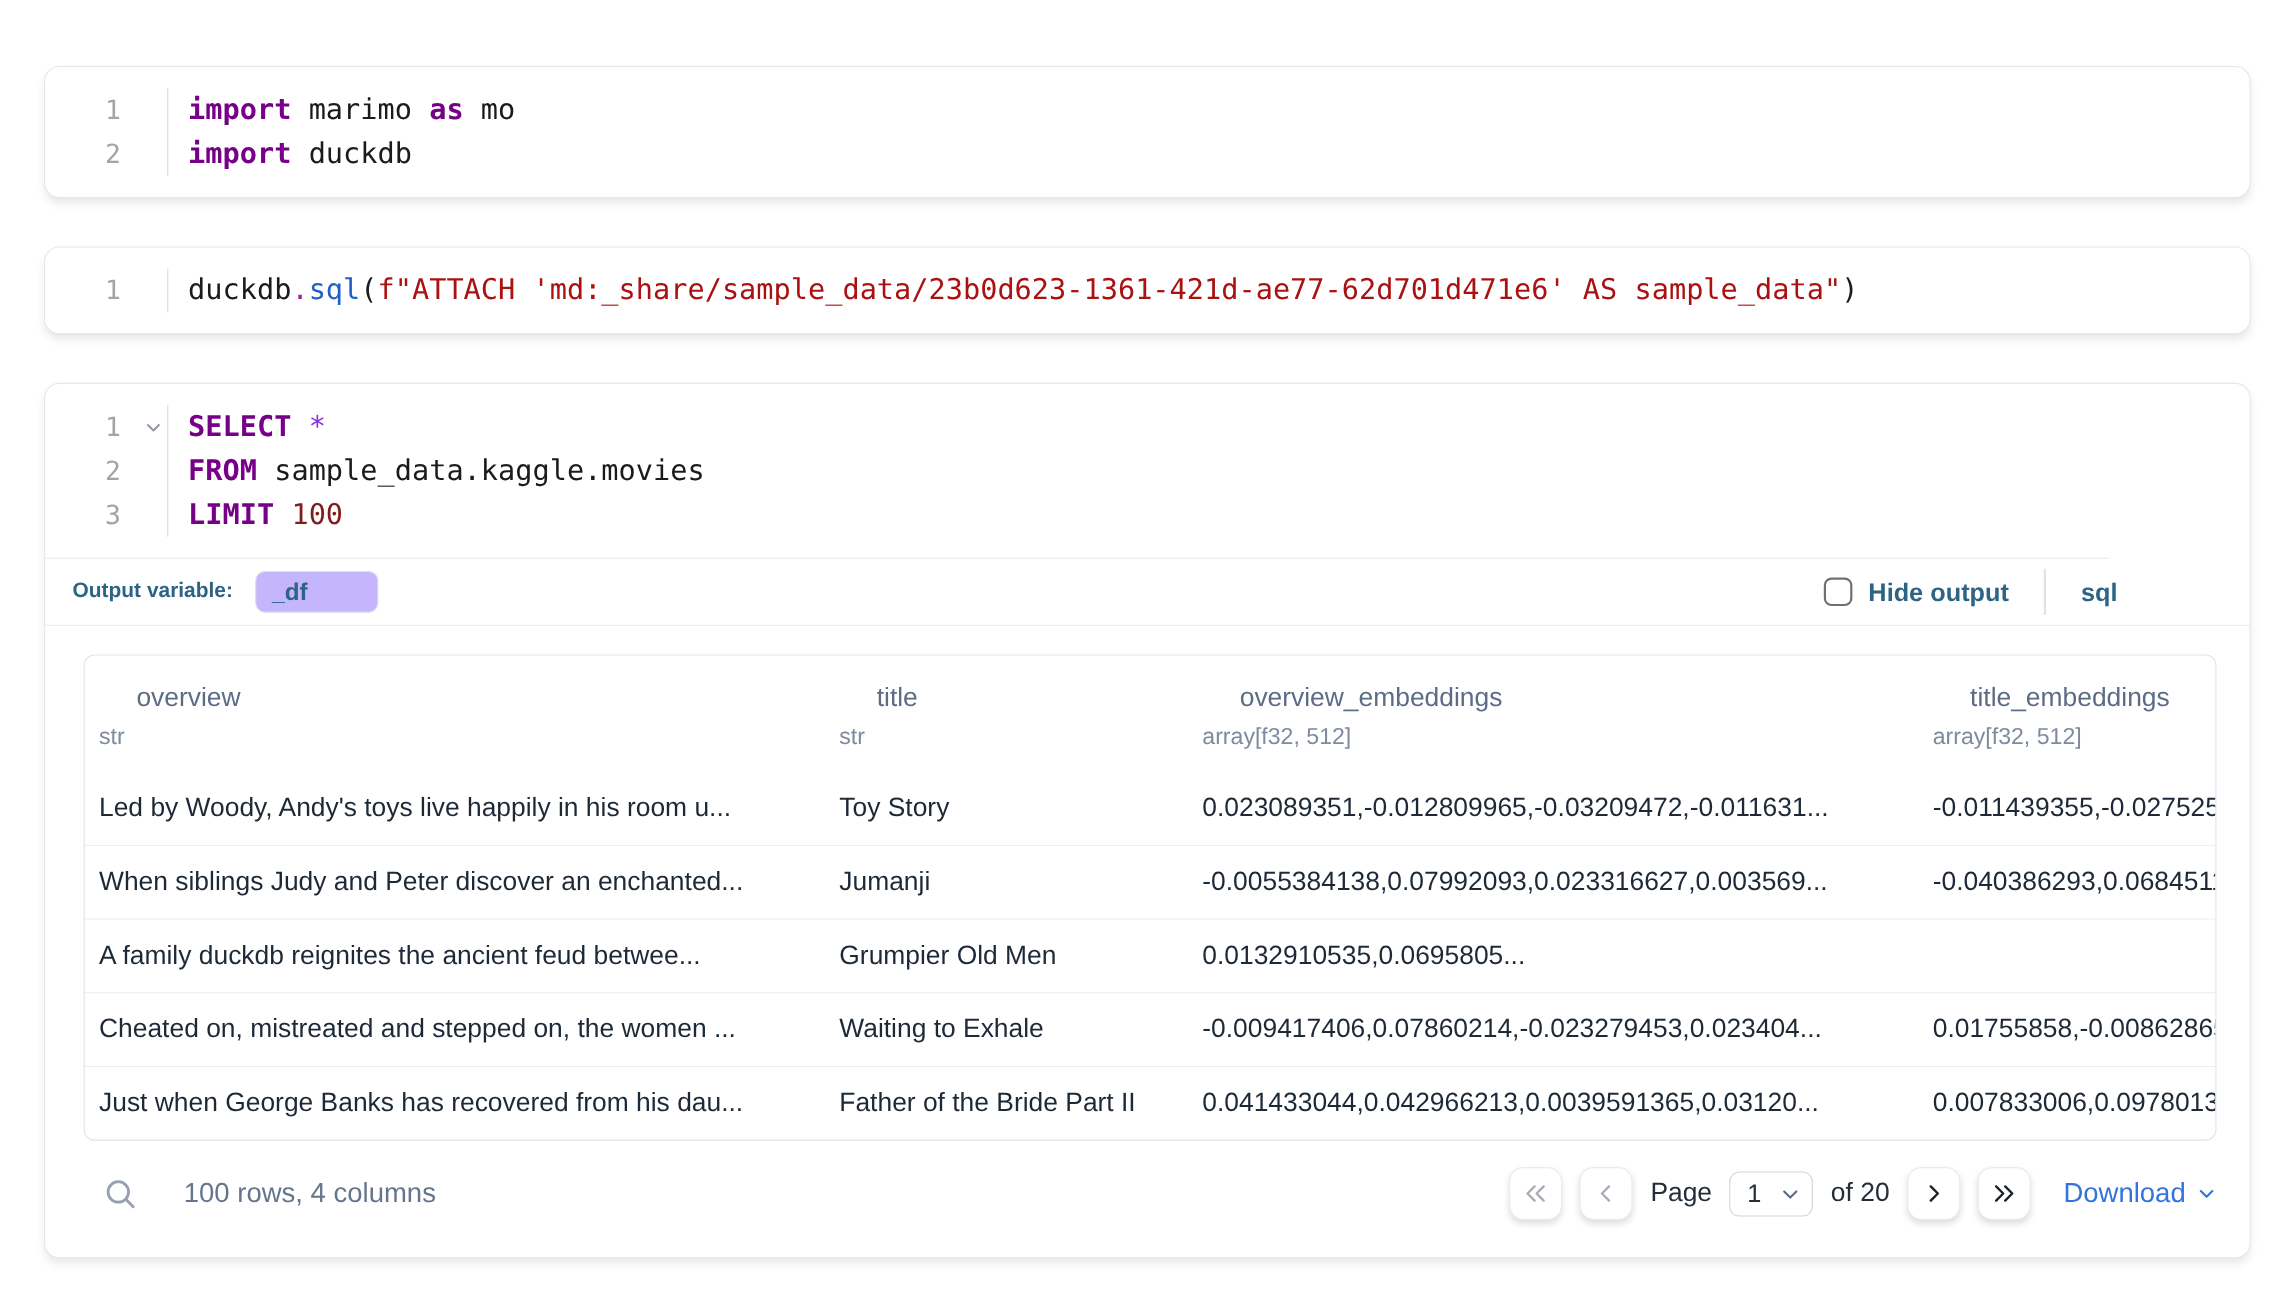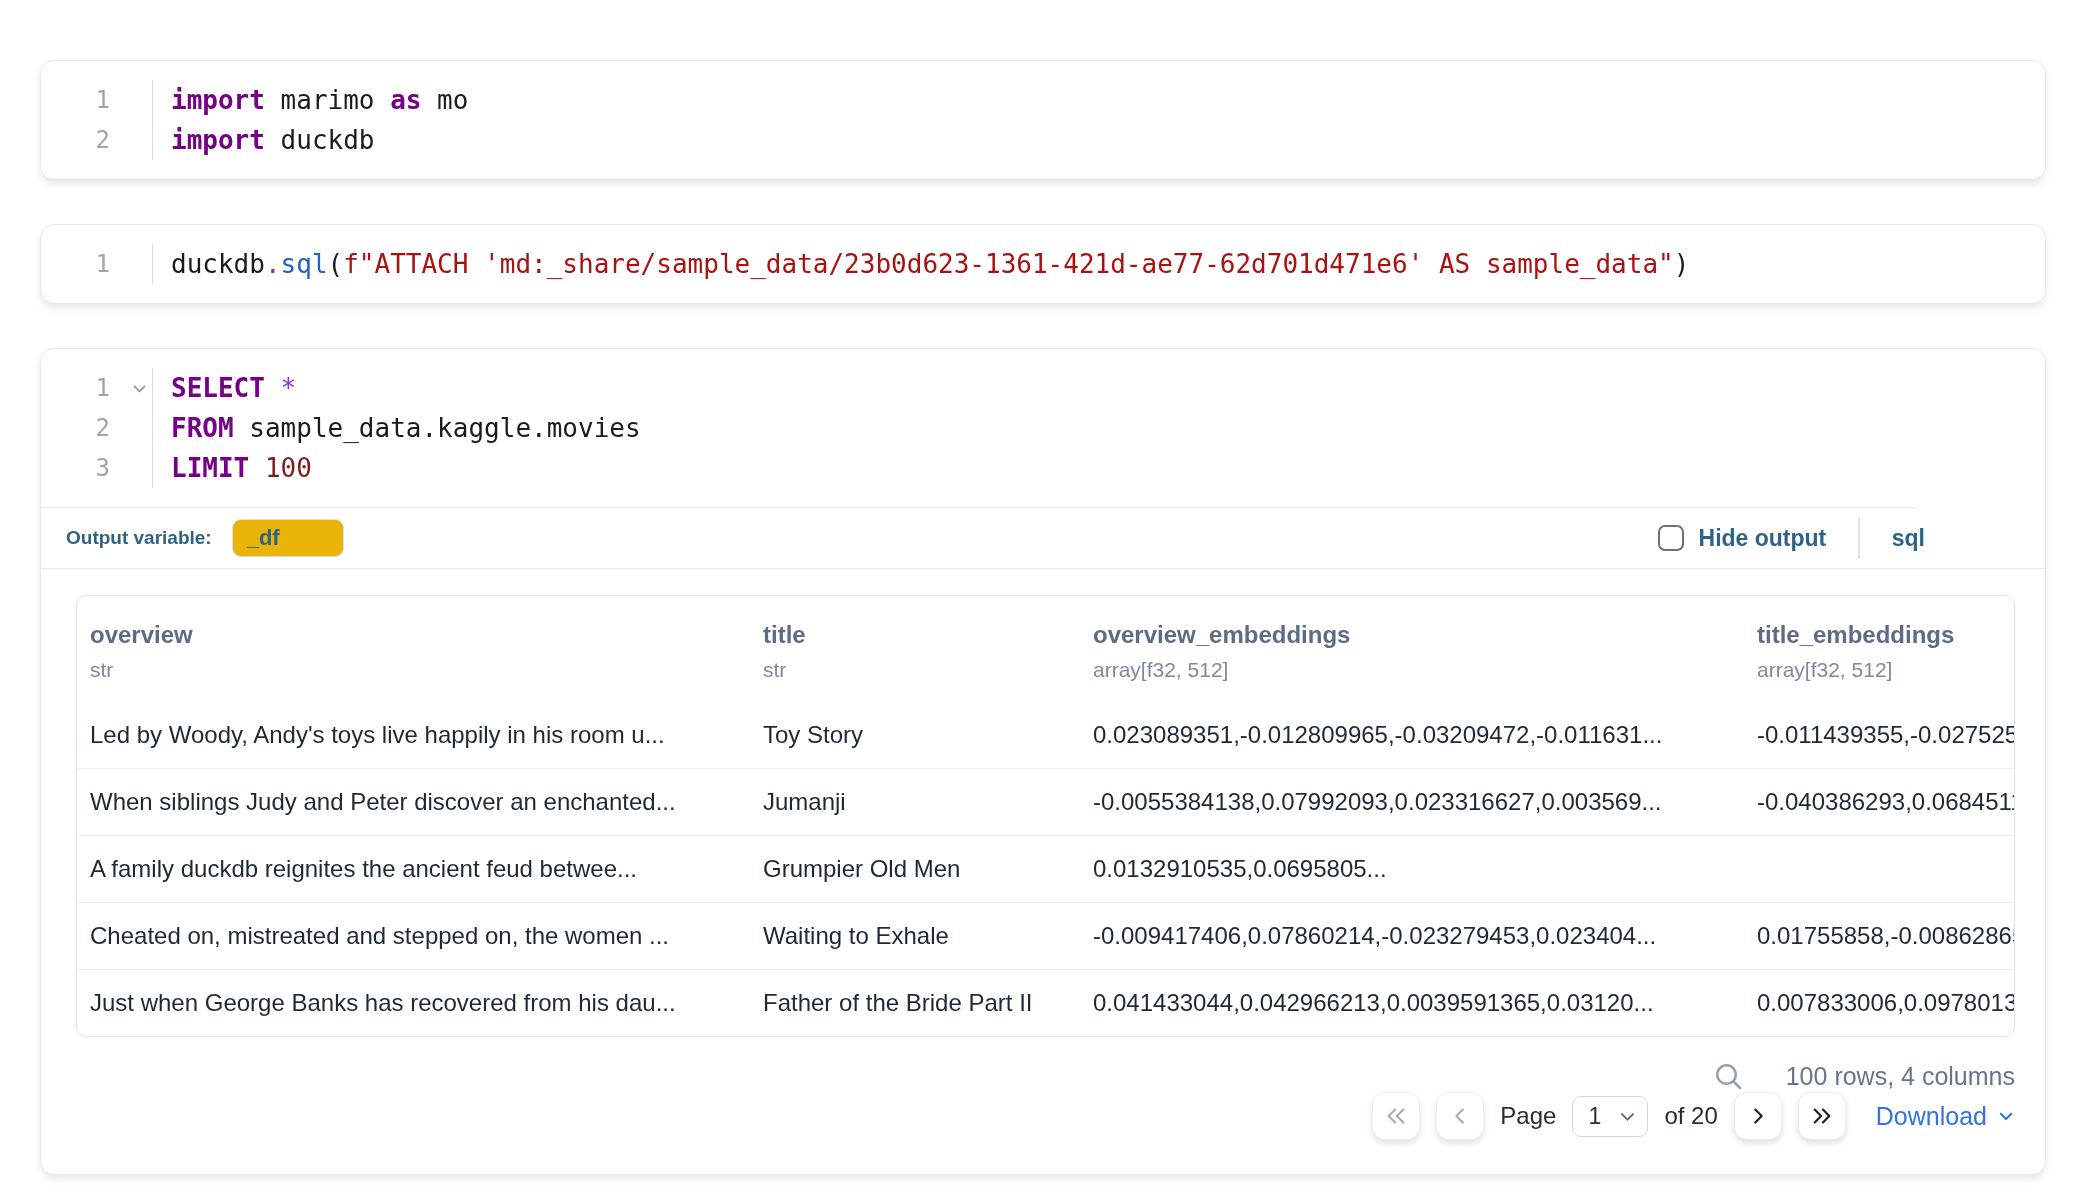--- a/index.html
+++ b/index.html
@@ -40,49 +40,49 @@
   .output-bar {
     height:60px; display:flex; align-items:center;
     padding-left:25px; padding-right:120px;
   }
   .ov-label { color:#2d6485; font-weight:bold; font-size:19px; }
   .ov-input {
     margin-left:20px; width:112px; height:38px;
     border:1.5px solid #d8e0ea; border-radius:9px;
     color:#2d6485; font-weight:bold; font-size:22px;
     padding:0 0 0 14px; outline:none;
-    font-family:"Liberation Sans", sans-serif; background:#eab308;
+    font-family:"Liberation Sans", sans-serif; background:#c4b5fd;
   }
   .ov-spacer { flex:1; }
   .checkbox {
     width:26px; height:26px; border:2.5px solid #6d7177; border-radius:7px;
     background:#fff; cursor:pointer; flex:0 0 26px;
   }
   .hide-label { margin-left:15px; color:#2d6485; font-weight:bold; font-size:23px; }
   .vdiv { width:1.5px; height:42px; background:#dfe3e8; margin:0 32px; }
   .lang-label { color:#2d6485; font-weight:bold; font-size:23px; cursor:pointer; }
   
   .table-card {
     margin:26px 30px 0 35px;
     border:1.5px solid #dee4eb; border-radius:10px;
     overflow:hidden;
   }
   .thead, .tr { display:grid; grid-template-columns:673px 330px 664px 1fr; }
   .th { padding:25px 10px 20px 13px; cursor:pointer; }
-  .th-name { color:#5d6c85; font-weight:bold; font-size:24px; }
+  .th-name { color:#5d6c85; font-weight:normal; font-size:24px;margin-left:34px; }
   .th-type { color:#7e8a9d; font-size:21px; margin-top:9px; }
   .tr + .tr { border-top:1.5px solid #e9eef5; }
   .td {
     height:66px; display:flex; align-items:center; padding-left:13px;
     font-size:24px; color:#1d2937; white-space:pre; overflow:hidden;
   }
   
   .tfooter {
     margin:0 30px 0 35px; padding:24px 0 34px;
-    display:flex; align-items:flex-end; justify-content:space-between;flex-direction:column;
+    display:flex; align-items:center; justify-content:space-between;
   }
   .tf-left { display:flex; align-items:center; }
   .search-btn { margin-left:18px; display:flex; cursor:pointer; }
   .summary { margin-left:42px; color:#66758c; font-size:25px; }
   .tf-right { display:flex; align-items:center; gap:16px; }
   .pg-btn {
     width:48px; height:48px; border:1.5px solid #ececec; border-radius:13px;
     background:#fff; box-shadow:0 3px 6px rgba(0,0,0,.13);
     display:flex; align-items:center; justify-content:center; cursor:pointer;
   }

